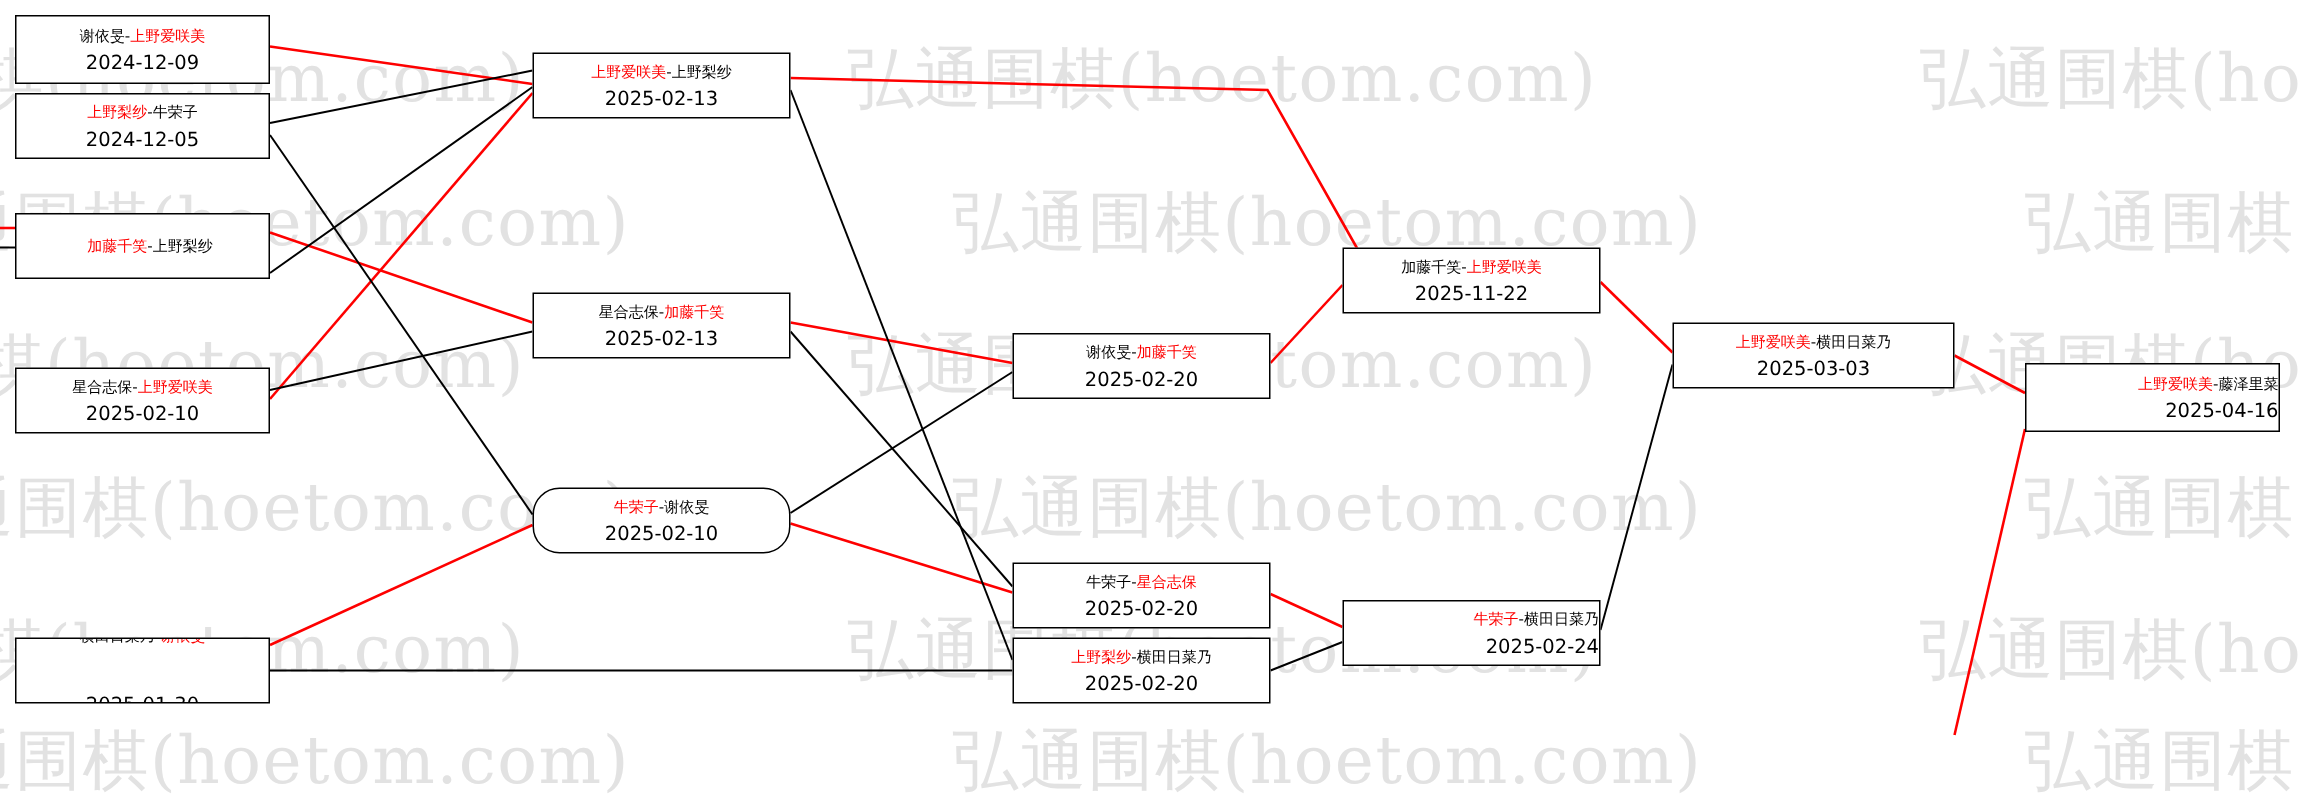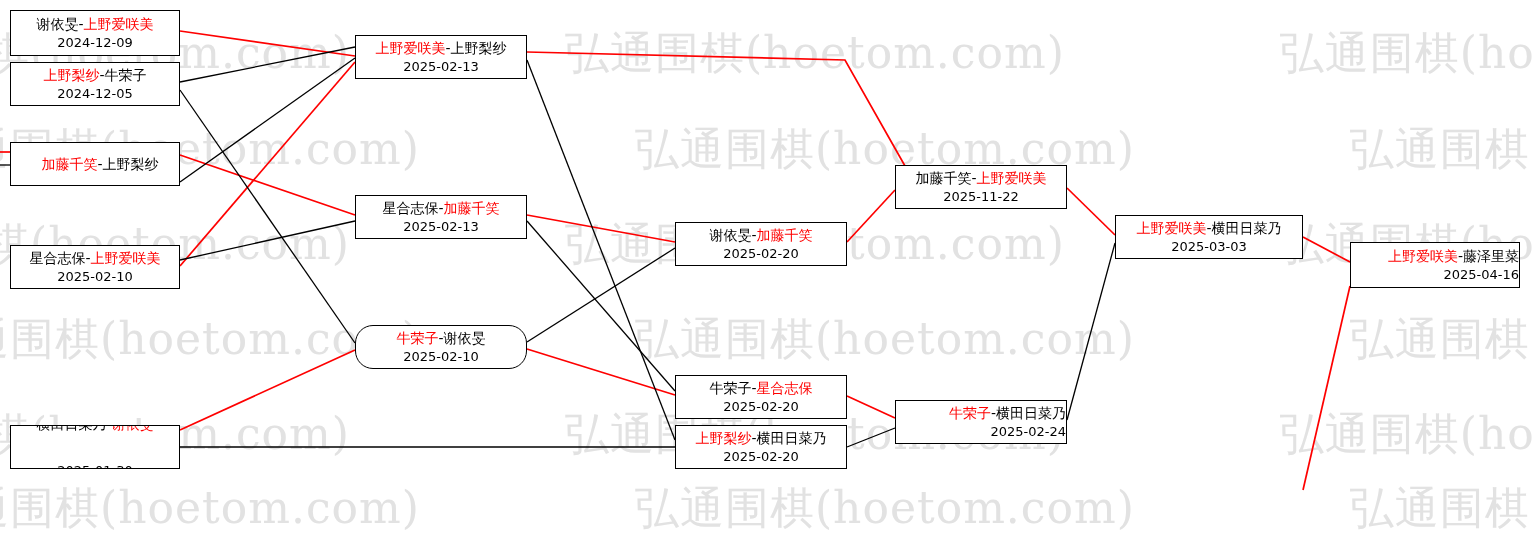--- a/index.html
+++ b/index.html
@@ -33,21 +33,21 @@
     background:#ffffff;
     border:1px solid #000000;
     text-align:center;
     display:flex;
     flex-direction:column;
     justify-content:center;
     align-items:center;
     white-space:nowrap;
     overflow:hidden;
   }
-  .node .names{font-size:14px;line-height:19px;color:#000;}
+  .node .names{font-size:10px;line-height:19px;color:#000;}
   .node .nd{font-size:13px;line-height:18px;color:#000;}
   .red{color:#fe0000;}
 </style>
 </head>
 <body>
 
 <div id="stage">
   <svg id="edges" width="1533" height="533">
       <polyline points="180,31 355,56" fill="none" stroke="#fe0000" stroke-width="1.7"></polyline>
       <polyline points="180,266 355,62" fill="none" stroke="#fe0000" stroke-width="1.7"></polyline>

